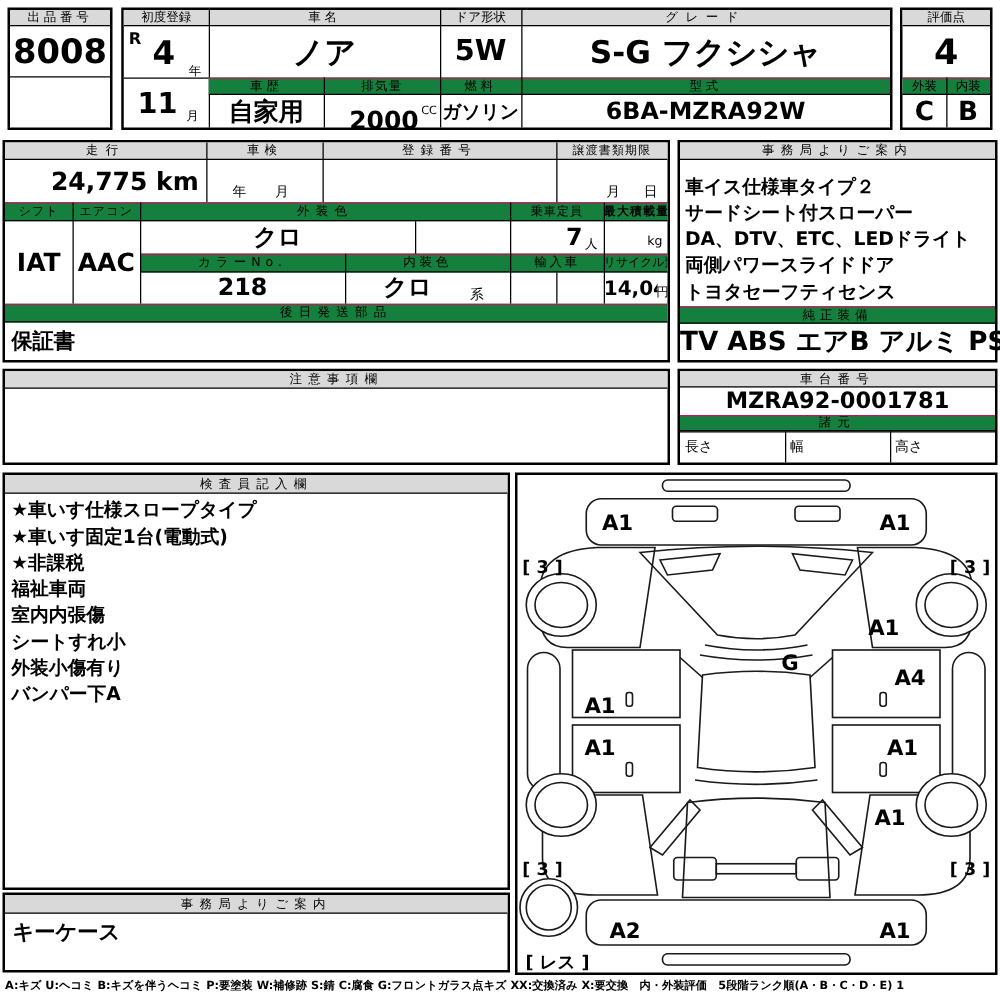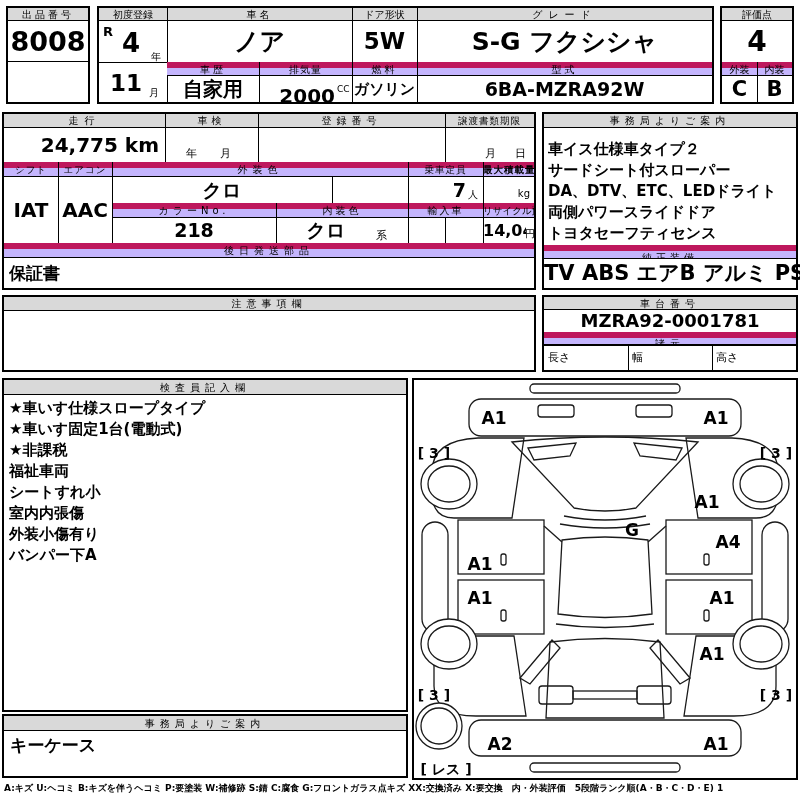--- a/index.html
+++ b/index.html
@@ -1,21 +1,21 @@
 <!DOCTYPE html>
 <html><head>
 <meta charset="utf-8">
 <style>
   html,body{margin:0;padding:0;}
   body{width:800px;height:800px;position:relative;background:#fff;color:#000;
        font-family:"DejaVu Sans","Liberation Sans",sans-serif;}
   .box{position:absolute;border:2px solid #000;background:#fff;box-sizing:border-box;}
   .abs{position:absolute;box-sizing:border-box;overflow:hidden;}
   .gray{background:#d9d9d9;border-bottom:1px solid #000;}
-  .grayt{background:#c4b5fd;border-top:6px solid #be185d;border-bottom:1px solid #000;}
+  .grayt{background:#15803d;border-top:1px solid #be185d;border-bottom:1px solid #000;}
   .hdr{font-size:10px;letter-spacing:3px;text-align:center;white-space:nowrap;}
   .hdr2{font-size:9.5px;letter-spacing:1px;text-align:center;white-space:nowrap;}
   .vline{position:absolute;width:1px;background:#000;}
   .hline{position:absolute;height:1px;background:#000;}
   .big{font-weight:bold;text-align:center;white-space:nowrap;}
   .lines div{font-weight:bold;font-size:15px;line-height:21px;white-space:nowrap;}
   svg text{font-family:"DejaVu Sans","Liberation Sans",sans-serif;font-weight:bold;fill:#000;}
   svg .mk{font-size:17px;}
   svg .tire{font-size:14px;}
   .ln{stroke:#1a1a1a;stroke-width:1.3;fill:none;}
@@ -163,22 +163,22 @@
   <div class="hline" style="left:0;top:48px;width:252px;"></div>
 </div>
 
 <div class="box" style="left:2px;top:378px;width:406px;height:334px;">
   <div class="abs gray hdr" style="left:0;top:0;width:402px;height:15px;line-height:15px;letter-spacing:5px;">検査員記入欄</div>
   <div class="abs lines" style="left:5px;top:18px;width:392px;height:300px;">
     <div>★車いす仕様スロープタイプ</div>
     <div>★車いす固定1台(電動式)</div>
     <div>★非課税</div>
     <div>福祉車両</div>
+    <div>室内内張傷</div>
     <div>シートすれ小</div>
-    <div>室内内張傷</div>
     <div>外装小傷有り</div>
     <div>バンパー下A</div>
   </div>
 </div>
 
 <div class="box" style="left:2px;top:714px;width:406px;height:64px;">
   <div class="abs gray hdr" style="left:0;top:0;width:402px;height:15px;line-height:15px;letter-spacing:5px;">事務局よりご案内</div>
   <div class="abs" style="left:6px;top:18px;width:390px;height:26px;font-weight:bold;font-size:17px;">キーケース</div>
 </div>
 

